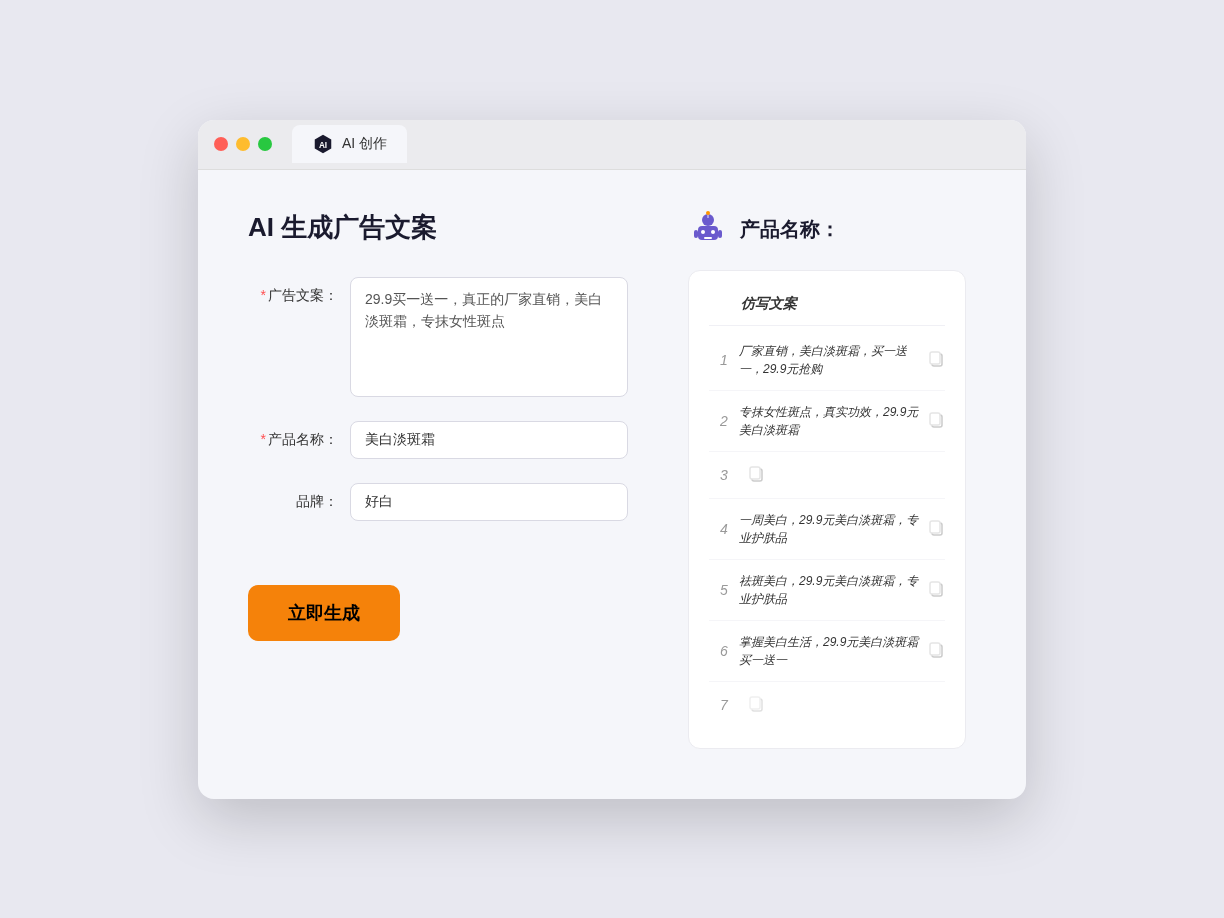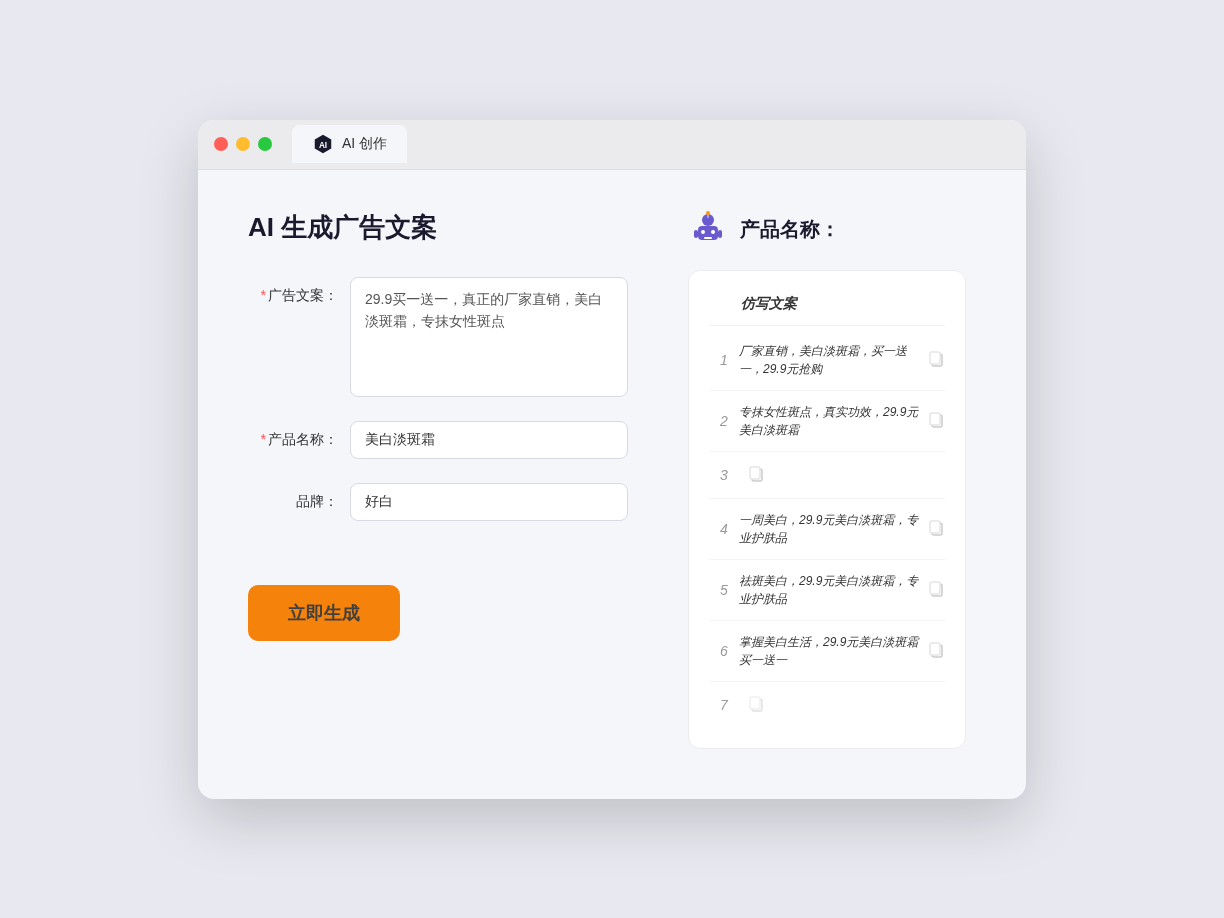--- a/index.html
+++ b/index.html
@@ -127,21 +127,21 @@
       font-size: 14px;
       color: #333;
       outline: none;
       background: #fff;
       font-family: inherit;
     }
 
     .generate-btn {
       margin-top: 40px;
       background: #f5820a;
-      color: #404040;
+      color: #000000;
       border: none;
       border-radius: 10px;
       padding: 16px 40px;
       font-size: 18px;
       font-weight: 600;
       cursor: pointer;
       font-family: inherit;
     }
 
     

